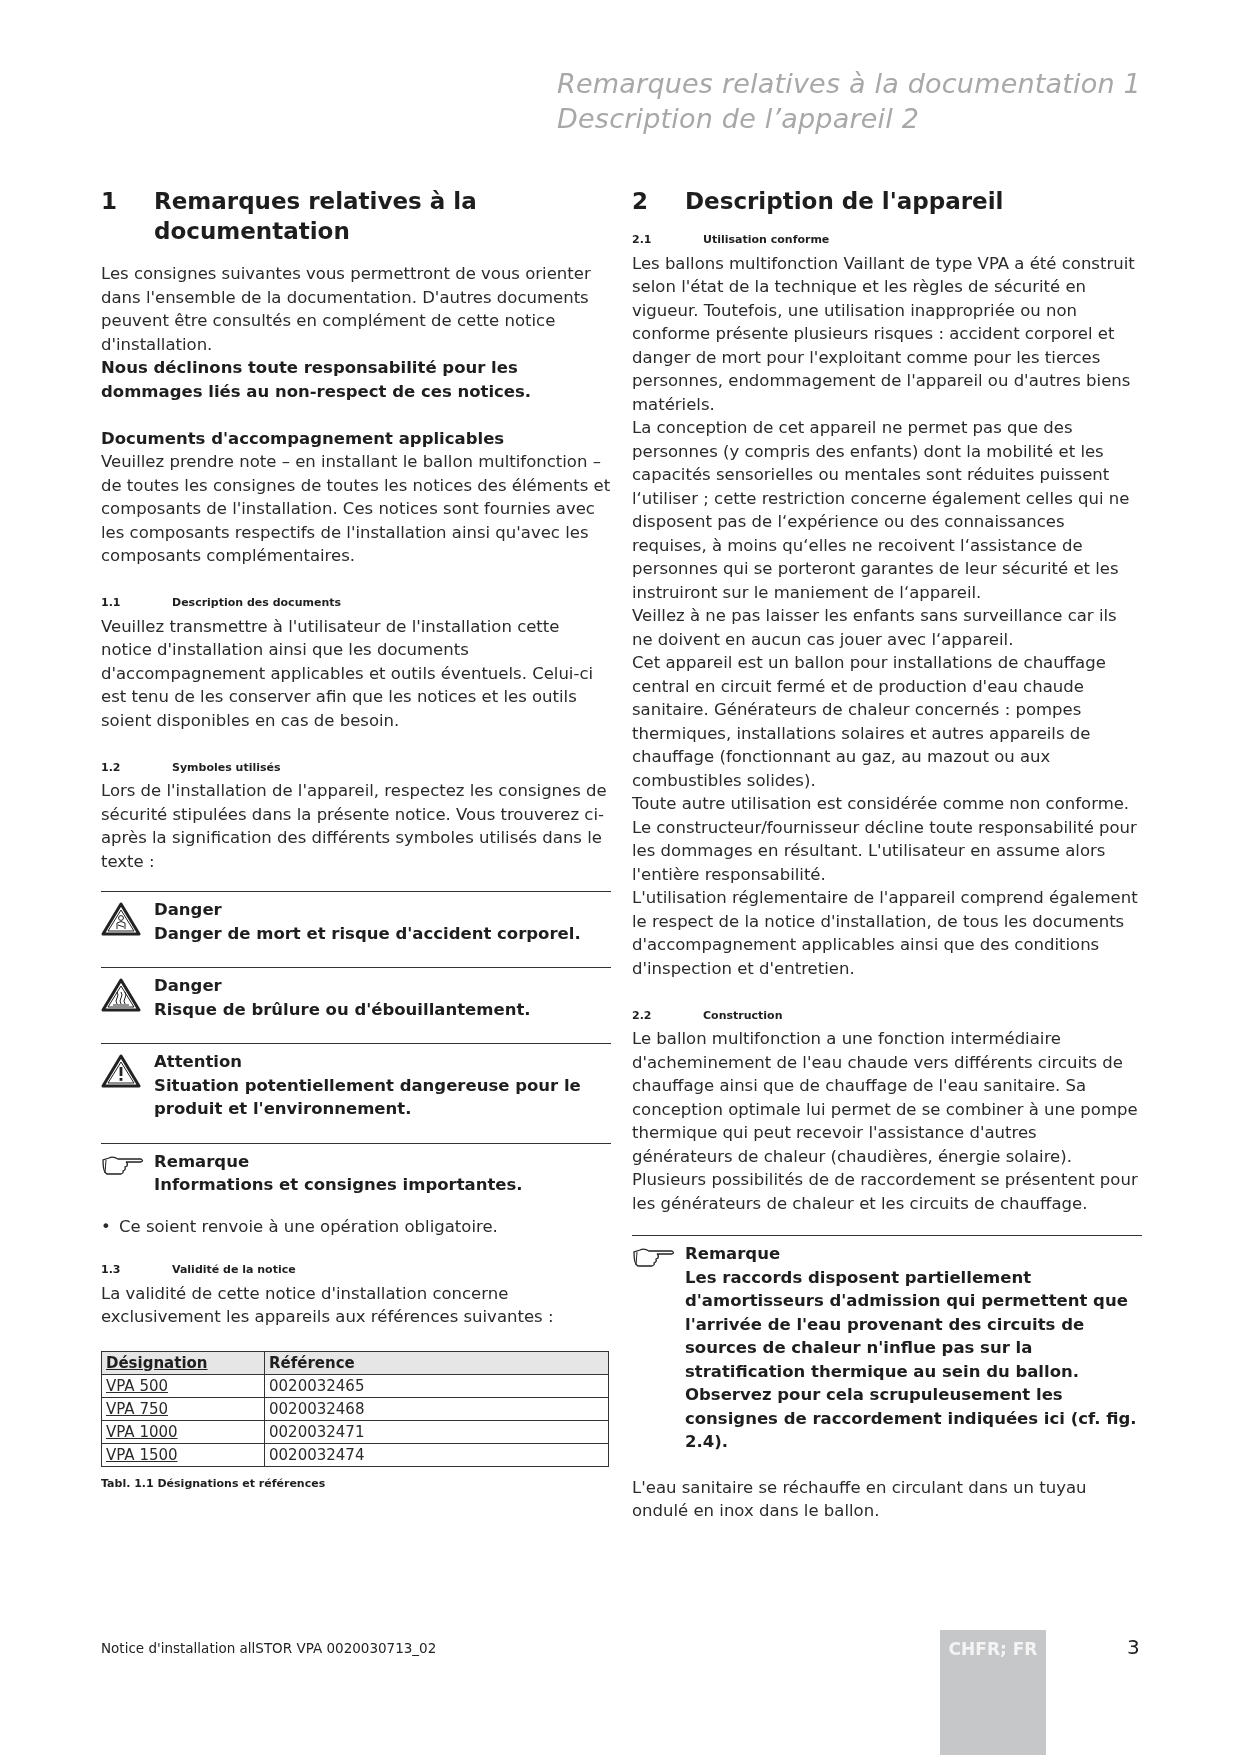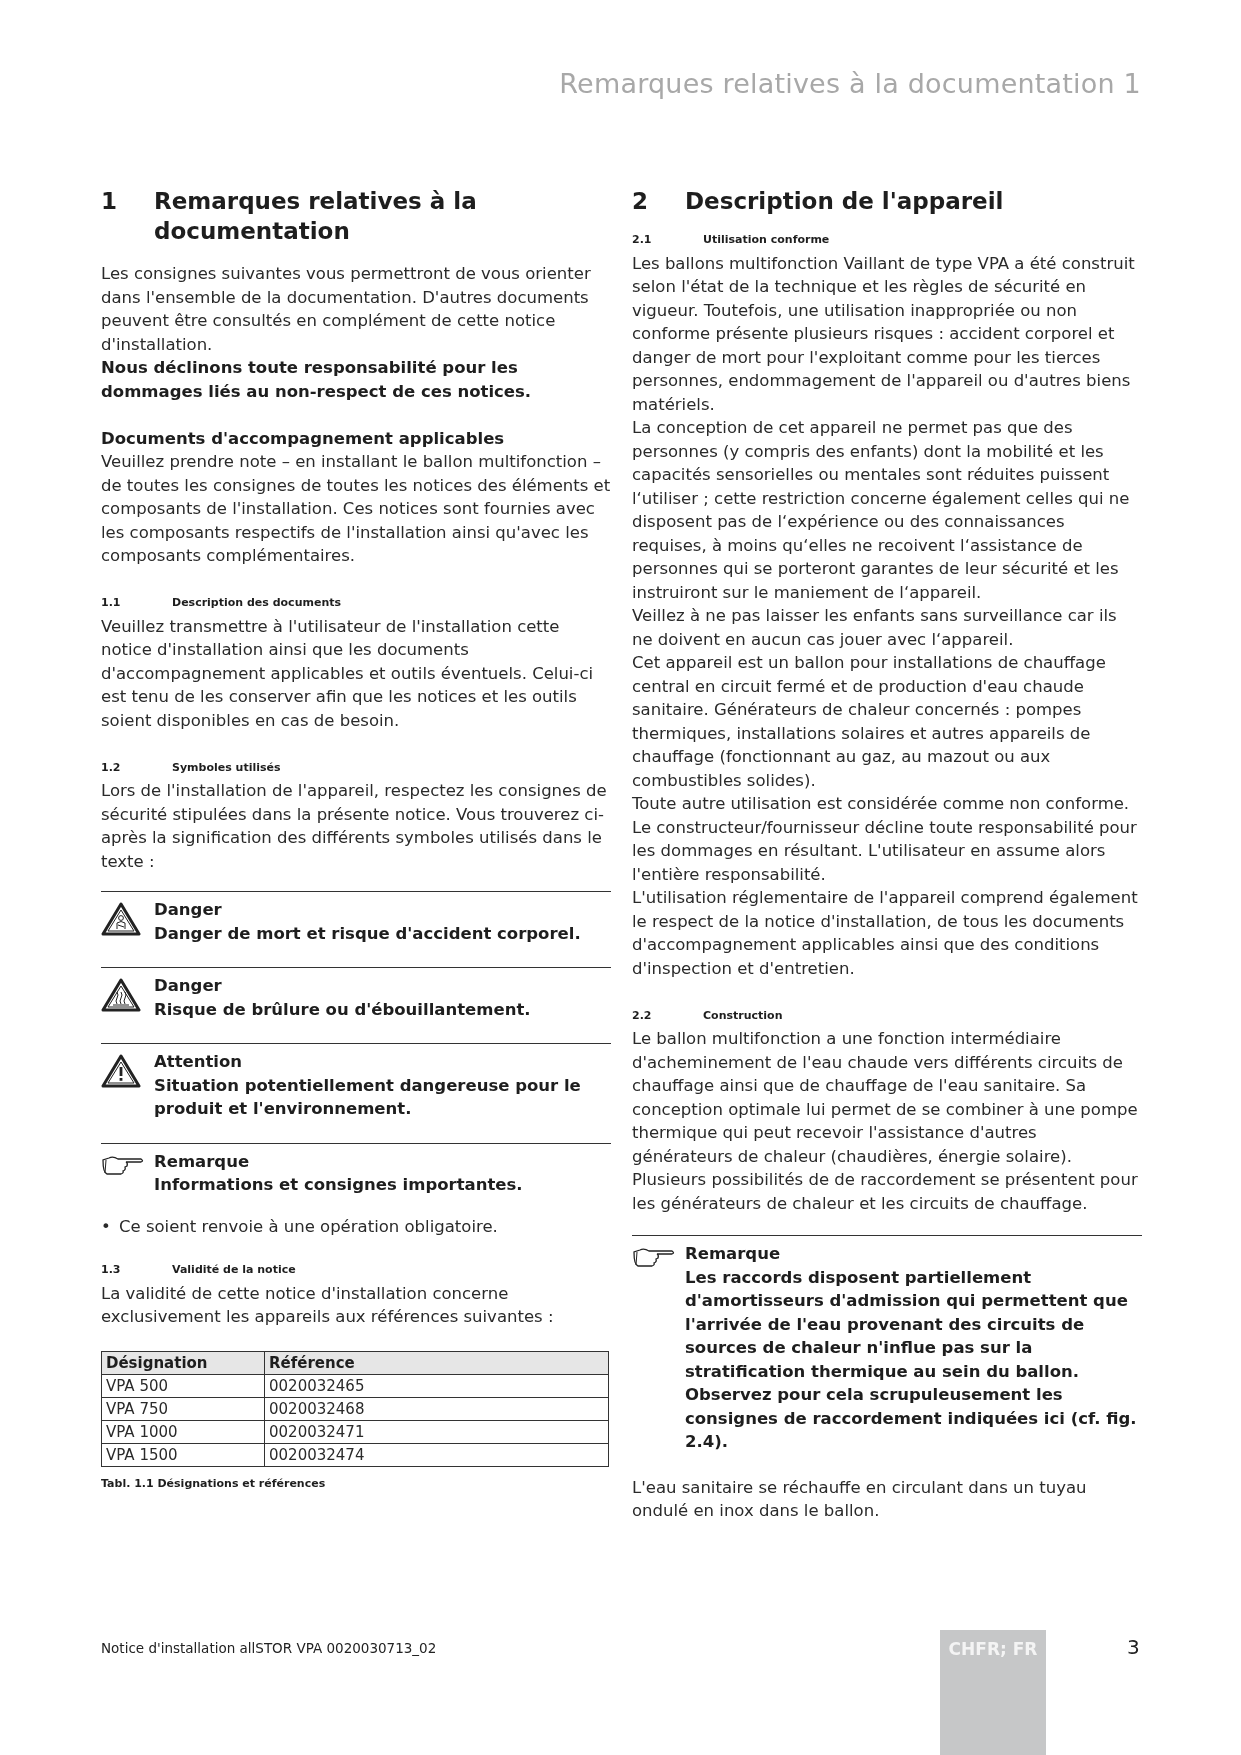--- a/index.html
+++ b/index.html
@@ -1,49 +1,50 @@
 <!DOCTYPE html>
 <html><head>
 <meta charset="utf-8">
 <style>
   html, body { margin:0; padding:0; background:#ffffff; }
   body { width:1241px; height:1755px; position:relative; overflow:hidden;
          font-family:"DejaVu Sans", sans-serif; color:#2a2a2a; }
   .running-header { position:absolute; right:100px; top:66px; text-align:left;
-         color:#a8a8a8; font-size:27px; line-height:35px; letter-spacing:0.2px; }
+         color:#a8a8a8; font-size:27px; line-height:35px; letter-spacing:0.2px;font-style:italic; }
   .col { position:absolute; top:186px; width:510px; }
   .col.left { left:101px; }
   .col.right { left:632px; }
   .h1 { display:flex; font-weight:bold; font-size:23px; line-height:30px; color:#1e1e1e; margin:0 0 16px 0; }
   .h1 .num { width:53px; flex:none; }
   .h2 { display:flex; font-weight:bold; font-size:11px; line-height:23.5px; color:#1e1e1e; margin:0; }
   .h2 .num { width:71px; flex:none; }
   p { margin:0; font-size:16.5px; line-height:23.5px; color:#2a2a2a; }
   p.bold { font-weight:bold; color:#1e1e1e; }
   .gap { height:23.5px; }
   .notice { border-top:1.5px solid #333; display:flex; padding-top:6px; padding-bottom:22px; }
   .notice .ico { width:53px; flex:none; padding-top:4px; }
   .notice .txt { font-weight:bold; font-size:16.5px; line-height:23.5px; color:#1e1e1e; }
   .bullet { display:flex; font-size:16.5px; line-height:23.5px; }
   .bullet .dot { width:18px; flex:none; }
   table.ref { border-collapse:collapse; width:508px; margin-top:22px; font-size:15px; }
   table.ref th, table.ref td { border:1.5px solid #333; text-align:left; padding:1px 4px; height:20px; line-height:20px; }
   table.ref th { background:#e6e6e6; font-weight:bold; color:#1e1e1e; }
-  table.ref td:first-child, table.ref th:first-child { width:154px; }
+  table.ref td:first-child, table.ref th:first-child { width:154px;text-decoration:underline; }
   .caption { font-weight:bold; font-size:11px; line-height:22px; margin-top:6px; color:#1e1e1e; }
   .footer-left { position:absolute; left:101px; top:1640px; font-size:13.5px; color:#222; }
   .lang-tab { position:absolute; left:940px; top:1630px; width:106px; height:125px; background:#c6c7c8; }
   .lang-tab span { display:block; text-align:center; color:#f4f4f4; font-weight:bold; font-size:17px; margin-top:9px; }
   .page-num { position:absolute; left:1127px; top:1635px; font-size:20px; color:#222; }
 </style>
 </head>
 <body>
 
 <div class="running-header">
   <div>Remarques relatives à la documentation 1</div>
+  <div>Description de l’appareil 2</div>
 </div>
 
 <div class="col left">
   <div class="h1">
     <span class="num">1</span>
     <span style="width:330px">Remarques relatives à la documentation</span>
   </div>
   <p>Les consignes suivantes vous permettront de vous orienter dans l'ensemble de la documentation. D'autres documents peuvent être consultés en complément de cette notice d'installation.</p>
   <p class="bold">Nous déclinons toute responsabilité pour les dommages liés au non-respect de ces notices.</p>
   <div class="gap"></div>

